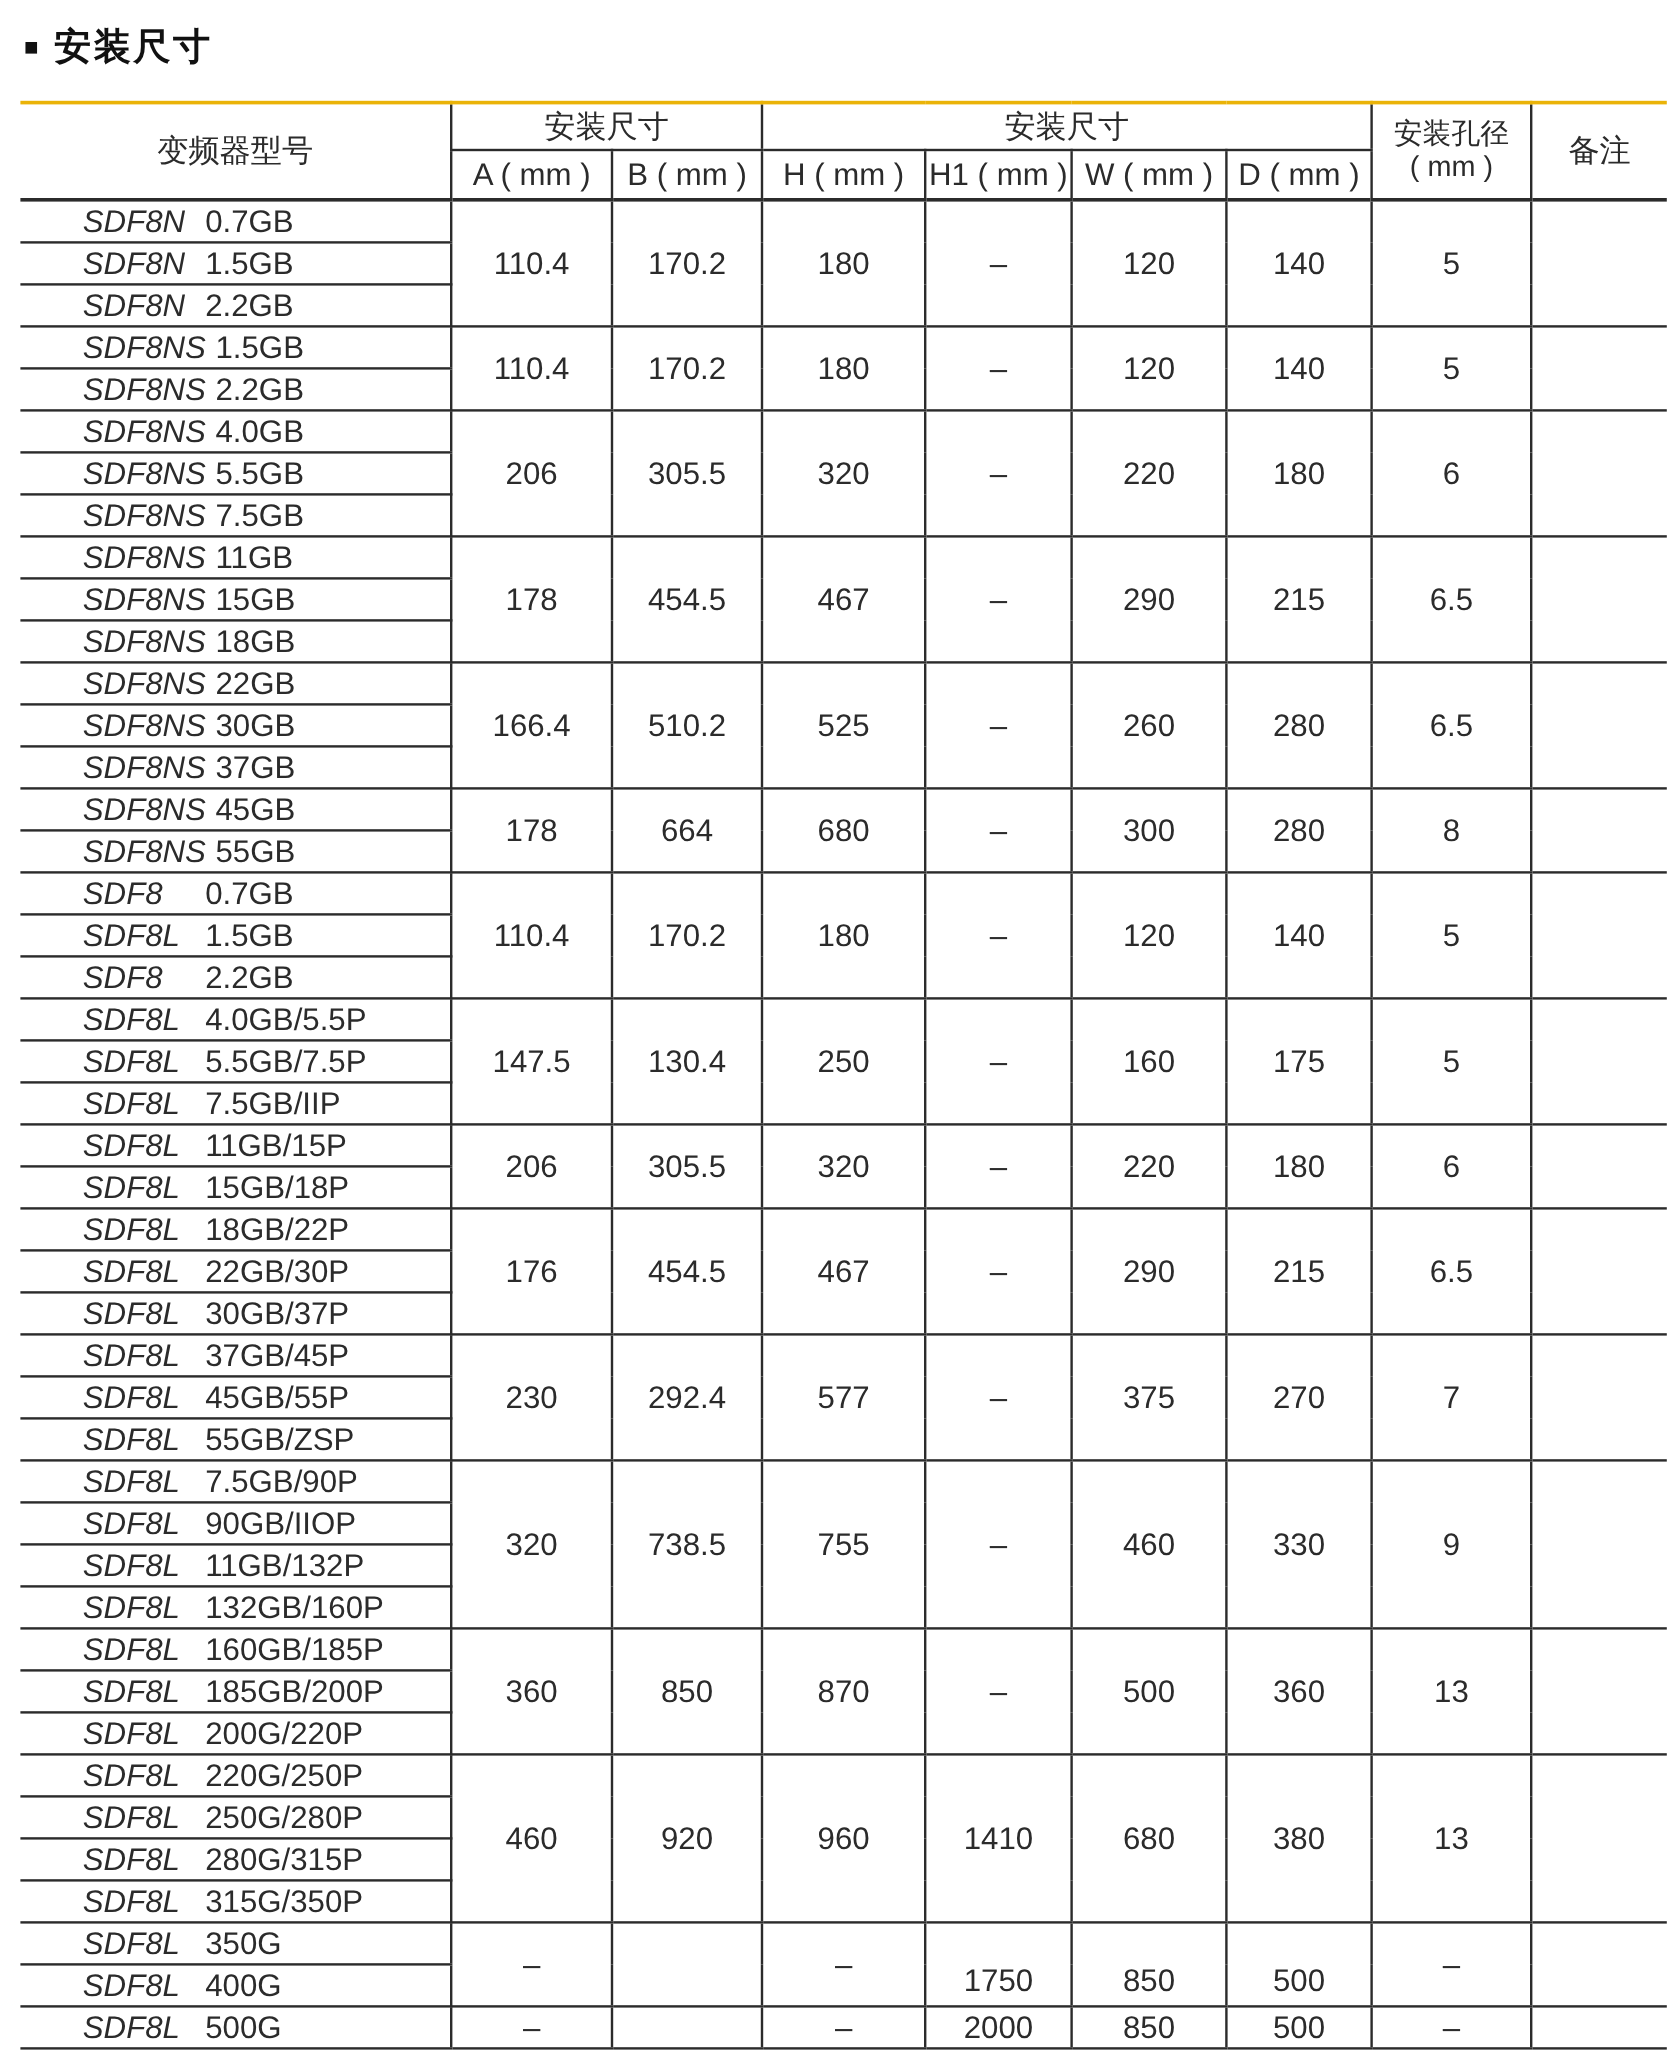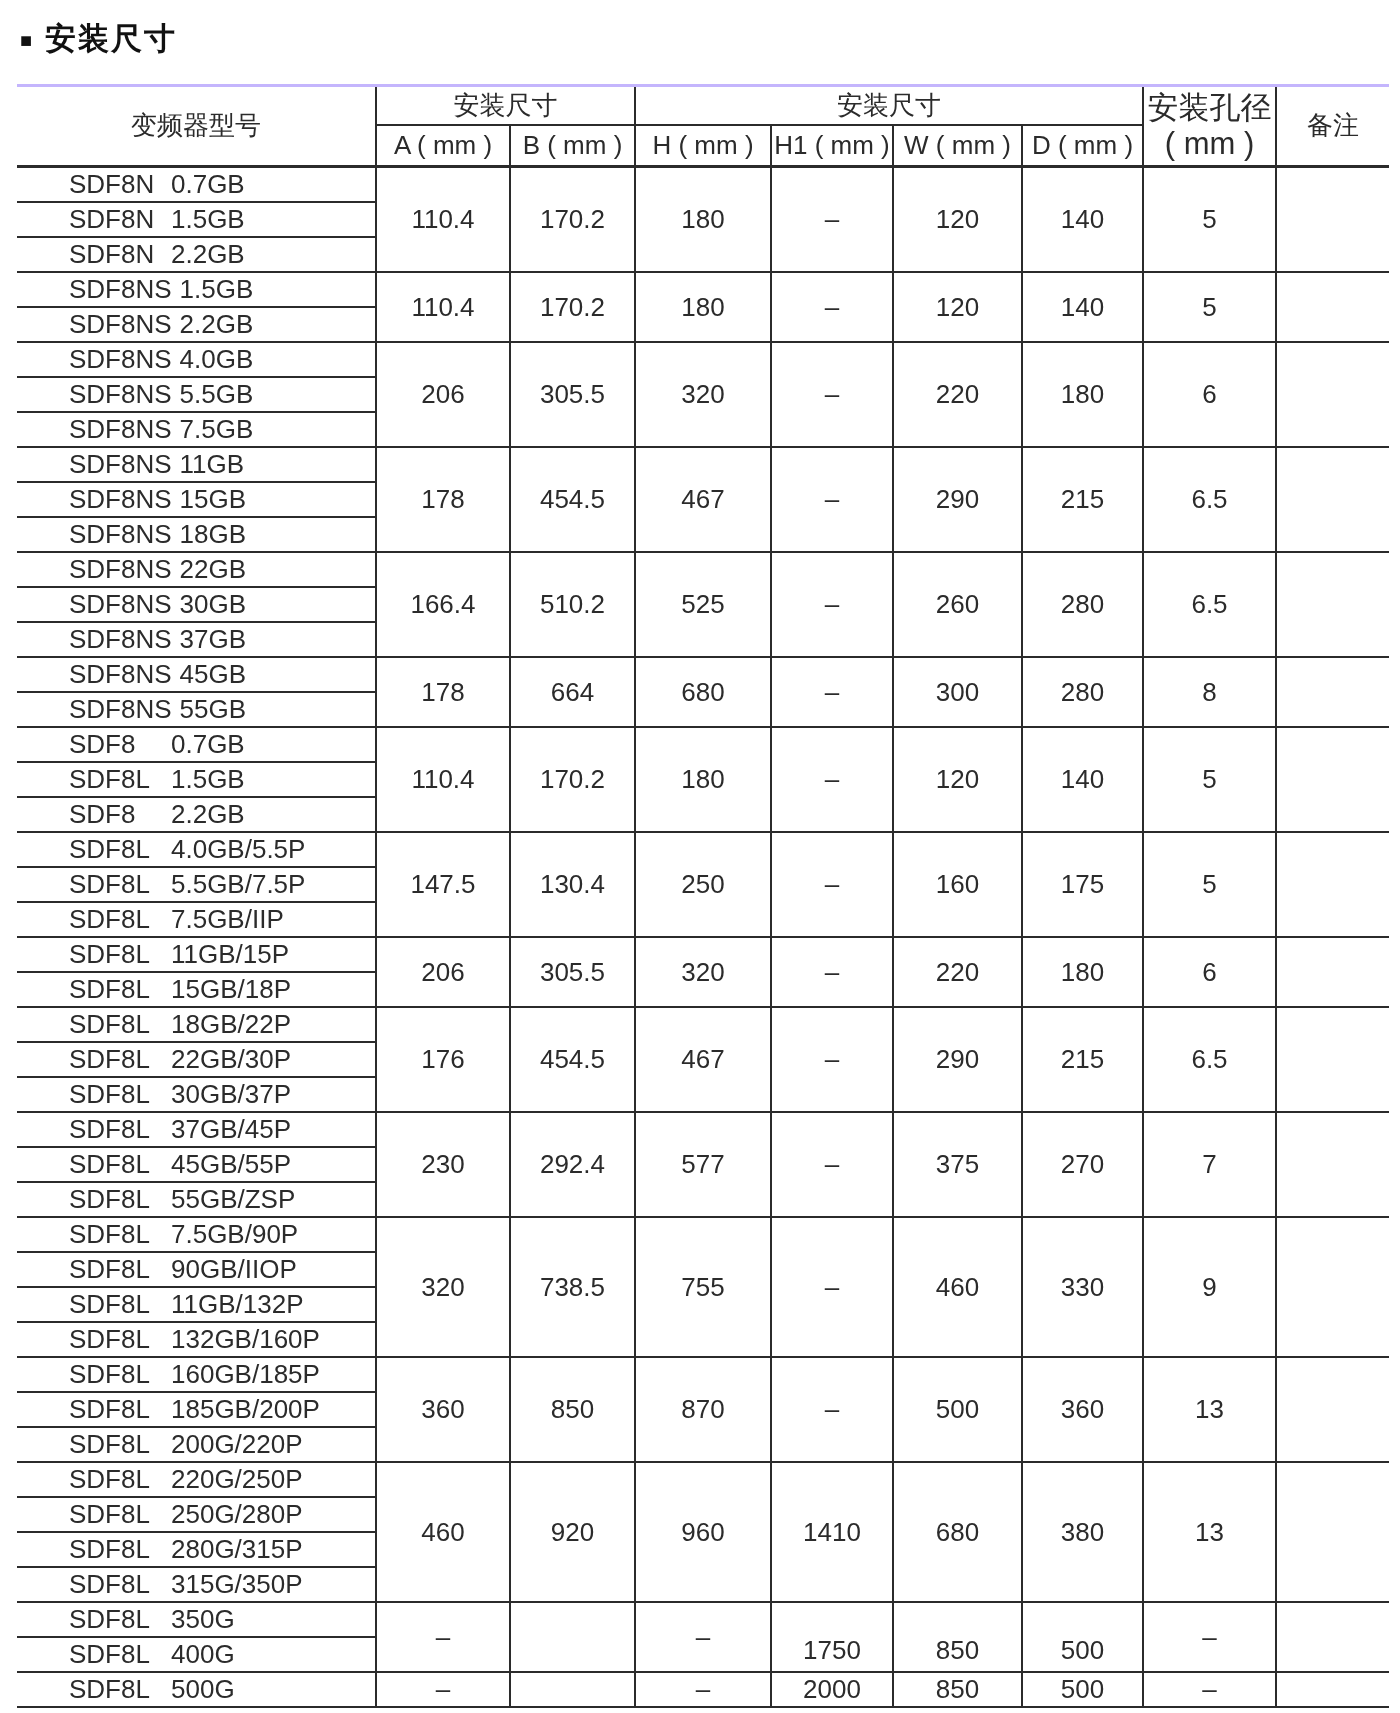--- a/index.html
+++ b/index.html
@@ -14,49 +14,49 @@
     margin:18px 0 0 20px;
     display:flex;align-items:center;gap:11px;
     font-size:31px;font-weight:bold;letter-spacing:2px;color:#111;
   }
   .title .bullet{font-size:20px;line-height:1;transform:translateY(1px);}
   table{
     border-collapse:collapse;
     table-layout:fixed;
     margin:24px 0 0 17px;
     width:1372px;
-    border-top:3px solid #c4b5fd;
+    border-top:3px solid #eab308;
   }
   th,td{
     padding:0;
     font-weight:normal;
     text-align:center;
     vertical-align:middle;
     border-left:2px solid #2b2b2b;
     font-size:26px;
     color:#2b2b2b;
     overflow:hidden;
   }
   .no-left{border-left:none;}
   
   thead th{line-height:1.15;}
   thead tr.group-row th{height:37px;}
   thead tr.unit-row th{height:39px;border-bottom:3px solid #2b2b2b;}
   th.span-group{border-bottom:2px solid #2b2b2b;}
   th.span-both{border-bottom:3px solid #2b2b2b;}
-  th.hole-head{font-size:31px;}
+  th.hole-head{font-size:24px;}
   th.hole-head .l2{display:block;margin-top:0;}
   
   tbody td{height:33px;border-bottom:2px solid #2b2b2b;}
   td.model{
     text-align:left;
     padding-left:52px;
     white-space:nowrap;
   }
-  td.model .fam{display:inline-block;min-width:94px;}
+  td.model .fam{display:inline-block;min-width:94px;font-style:italic;}
   td.model .spec{margin-left:8px;}
   td.low{vertical-align:bottom;padding-bottom:6px;line-height:1.1;margin-top:24px;}
 </style>
 </head>
 <body>
 
 <div class="title">
   <span class="bullet">■</span>
   <span>安装尺寸</span>
 </div>

